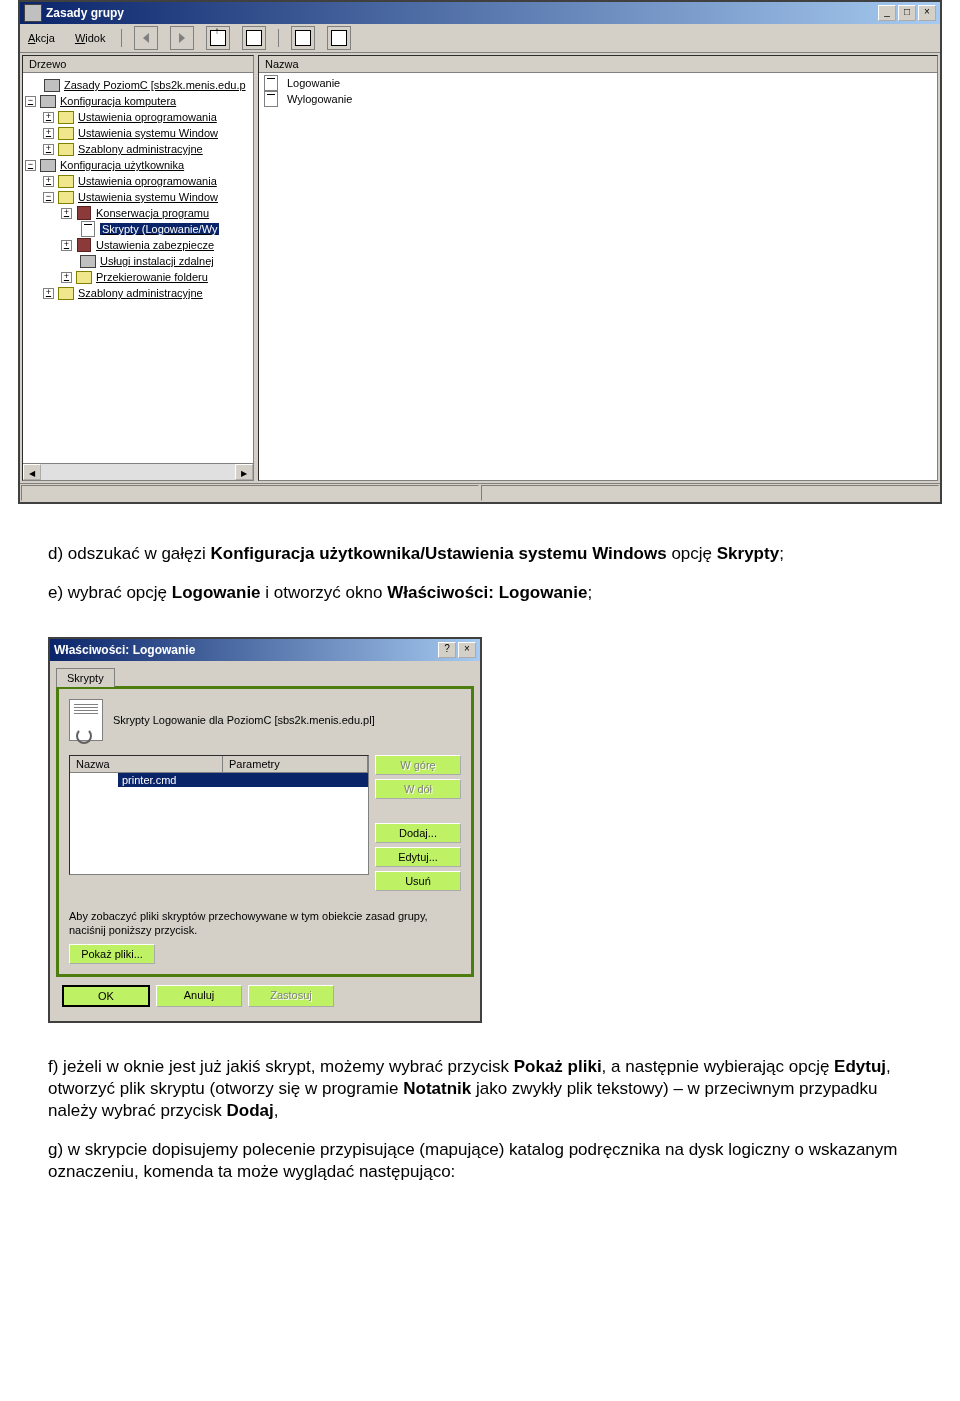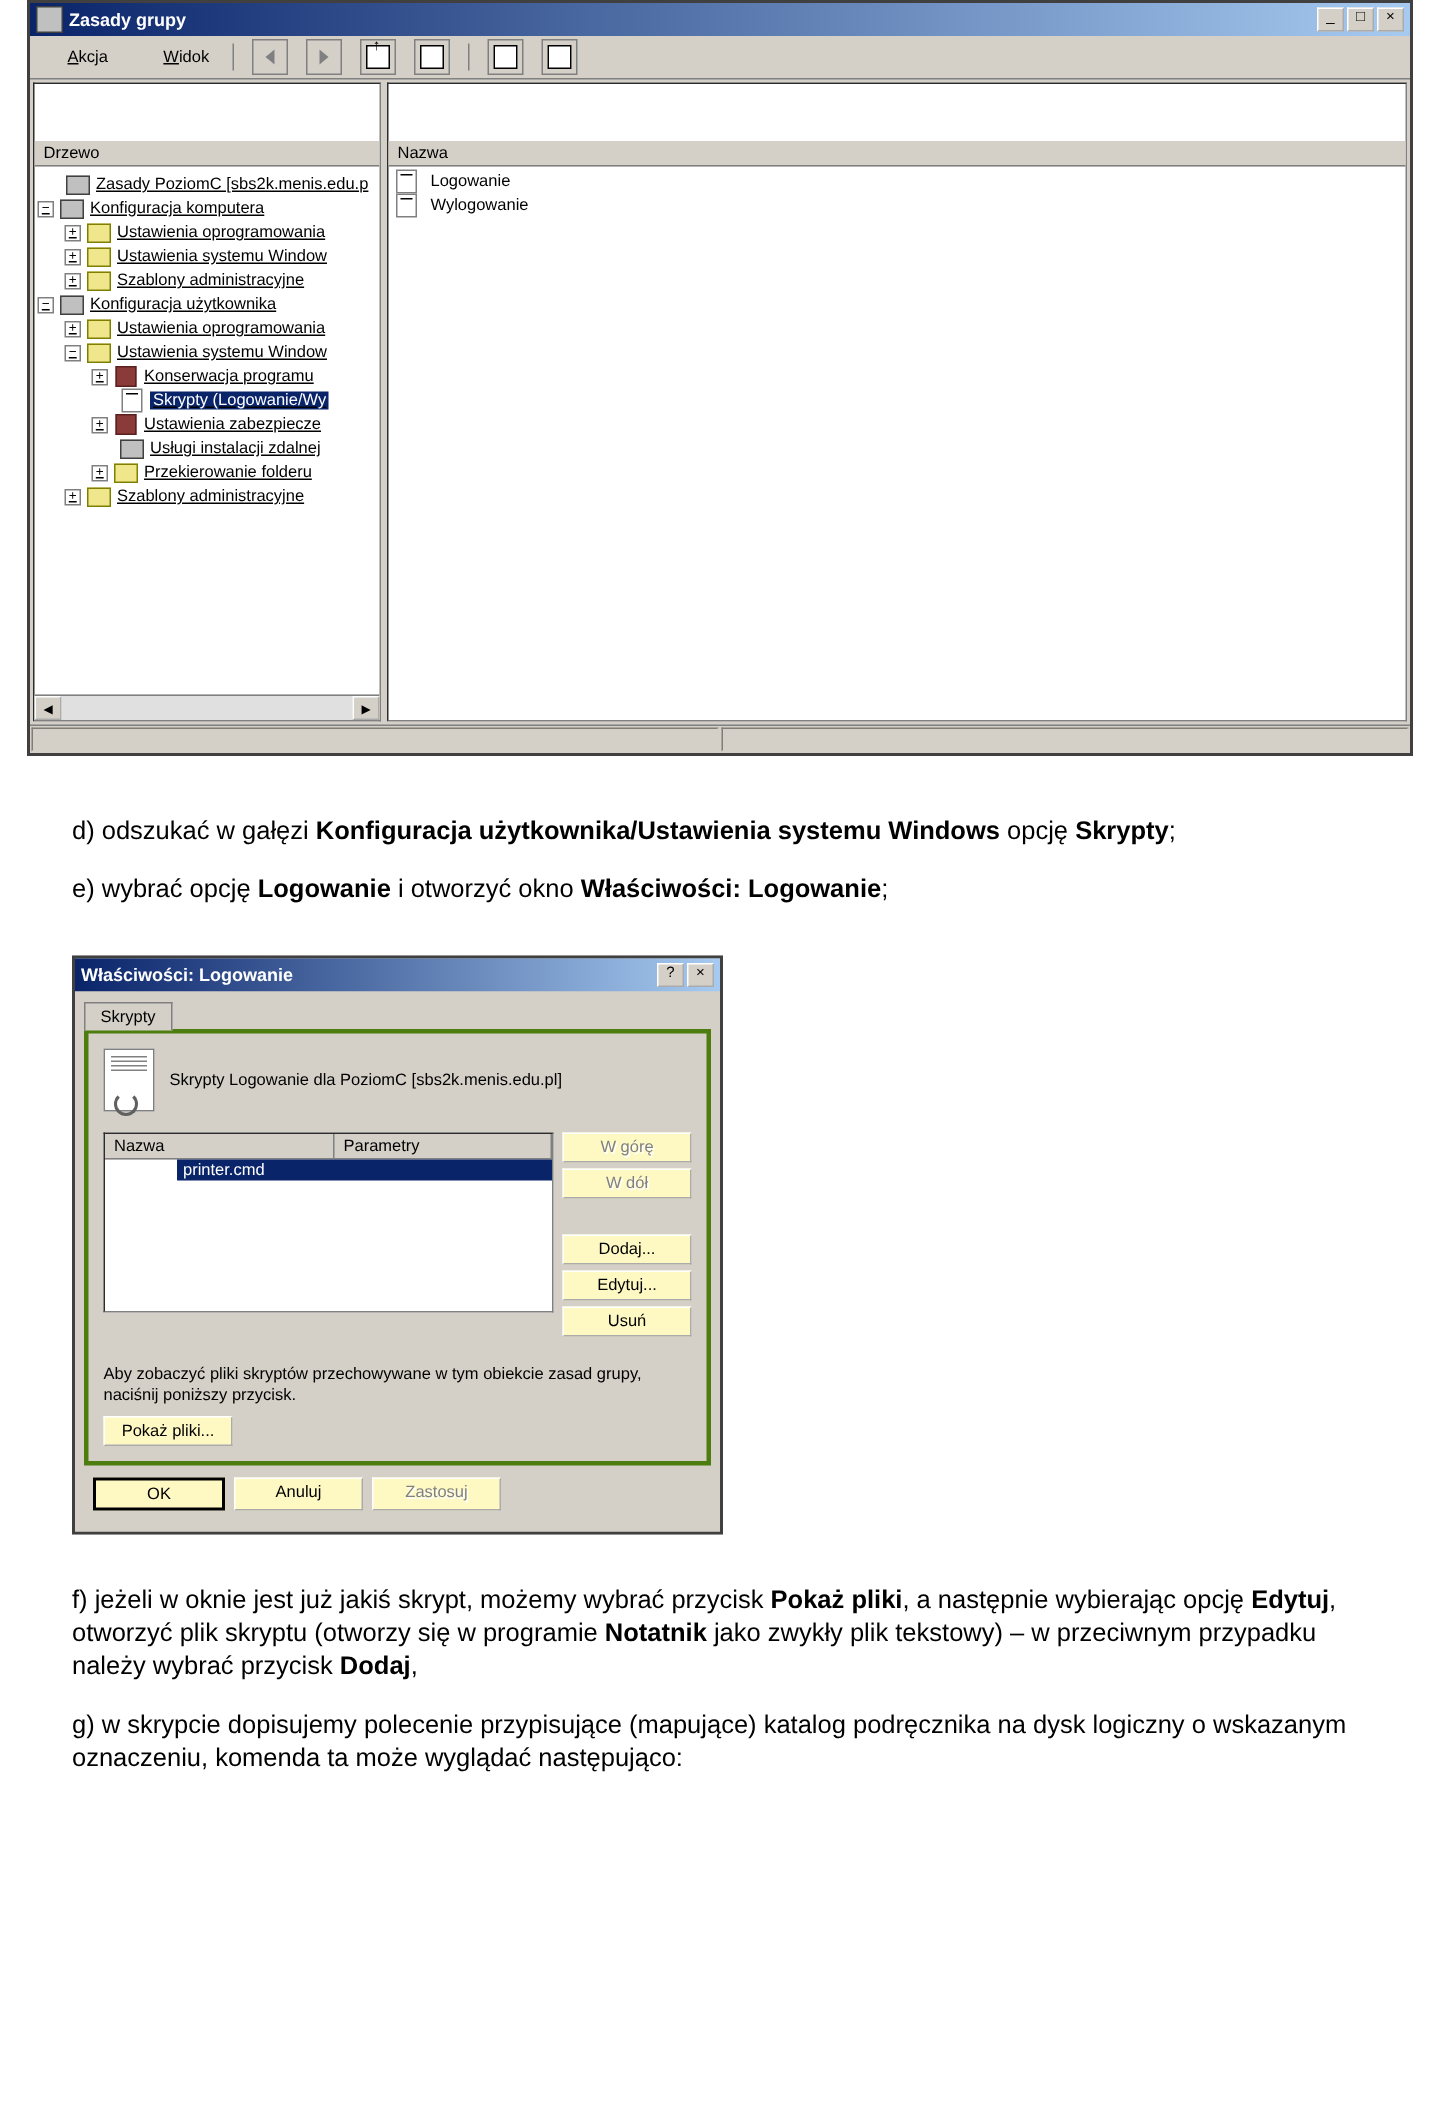--- a/index.html
+++ b/index.html
@@ -52,21 +52,20 @@
   .menubar {
     display: flex;
     align-items: center;
     padding: 2px 4px;
     gap: 12px;
     border-bottom: 1px solid #808080;
     background: #d4d0c8;
   }
   .menubar .menu-item {
     padding: 2px 4px;
-    margin-left: 17px;
   }
   .menubar .menu-item u {
     text-decoration: underline;
   }
   .toolbar-btn {
     width: 22px;
     height: 22px;
     border: 1px solid #808080;
     background: #d4d0c8;
     display: flex;
@@ -99,21 +98,20 @@
     border: 1px inset #808080;
     overflow: hidden;
     display: flex;
     flex-direction: column;
     margin: 2px;
   }
   .pane-header {
     background: #d4d0c8;
     padding: 2px 6px;
     border-bottom: 1px solid #808080;
-    margin-top: 38px;
   }
   .tree {
     padding: 4px 2px;
     flex: 1;
     overflow: hidden;
     text-decoration: underline;
   }
   .tree .row {
     display: flex;
     align-items: center;
@@ -256,21 +254,21 @@
     color: #fff;
     padding: 1px 4px;
     margin-left: 48px;
   }
   .rbtns {
     display: flex;
     flex-direction: column;
     gap: 4px;
   }
   .btn {
-    background: #fef9c3;
+    background: #bef264;
     border: 1px outset #fff;
     padding: 3px 10px;
     font-size: 11px;
     min-width: 64px;
     text-align: center;
   }
   .btn.disabled { color: #808080; text-shadow: 1px 1px #fff; }
   .row-flex { display:flex; gap:6px; }
   .helptext { font-size: 11px; margin: 18px 0 6px 0; line-height:1.3; }
   .bottom-btns {

